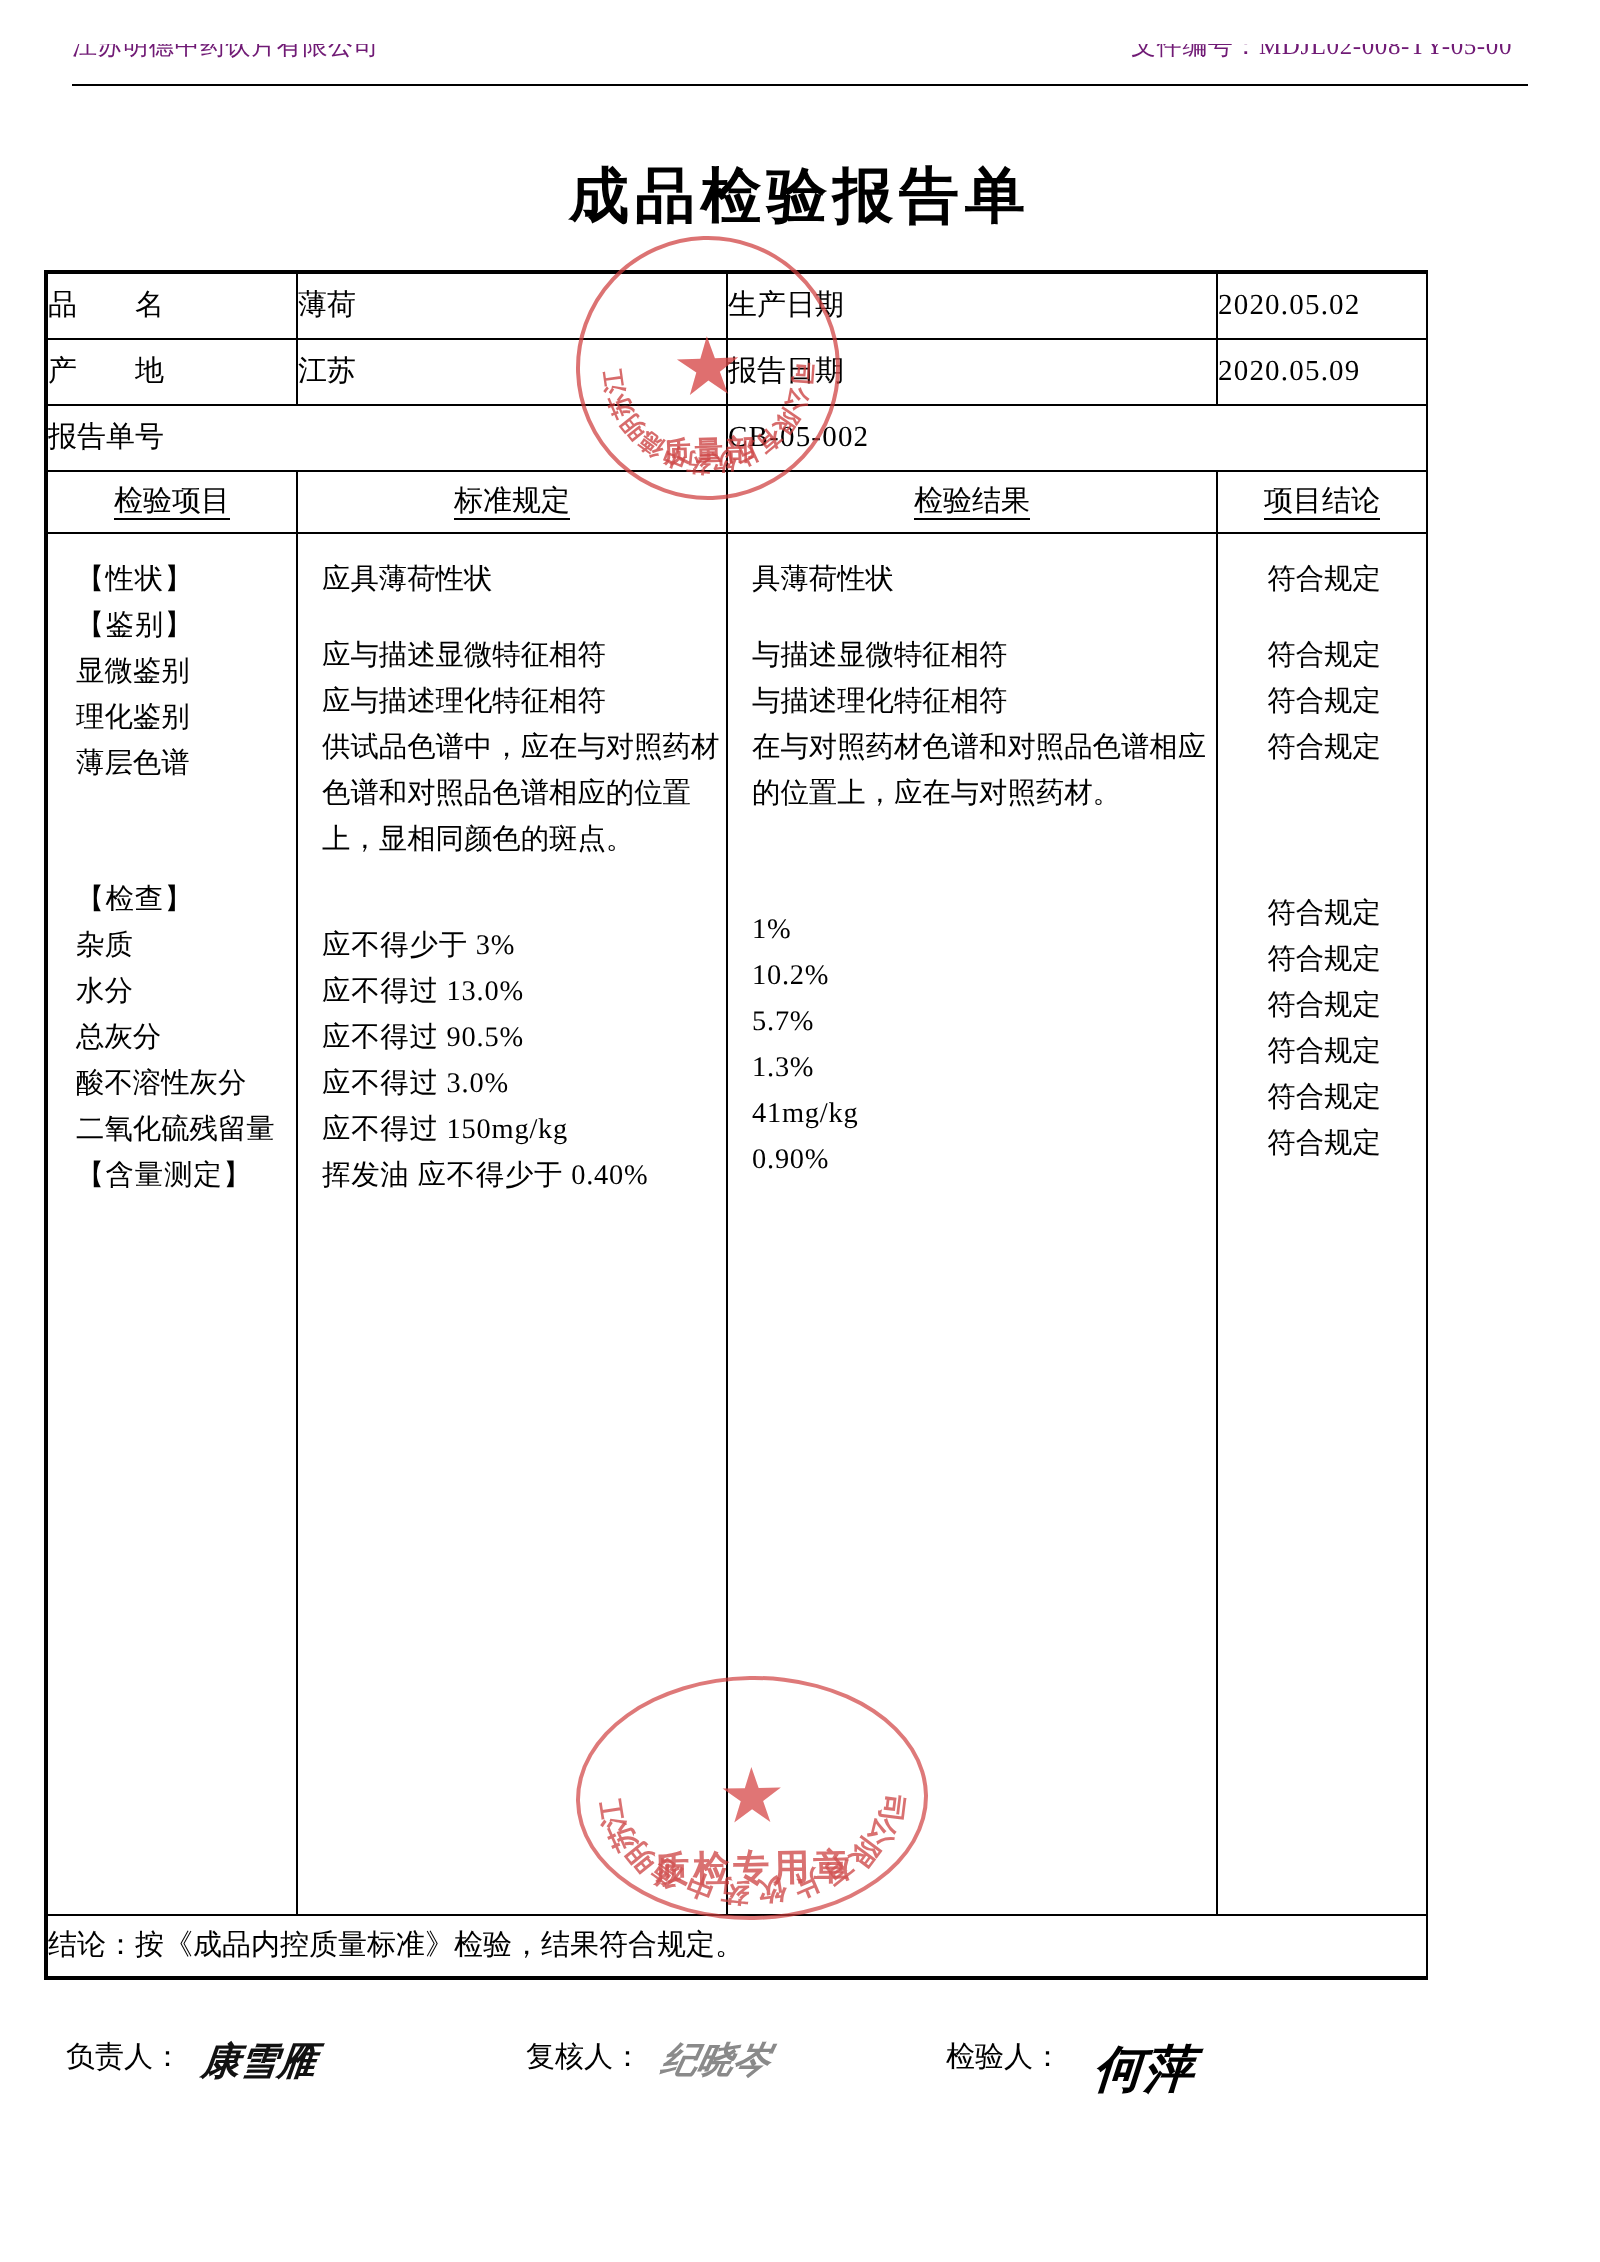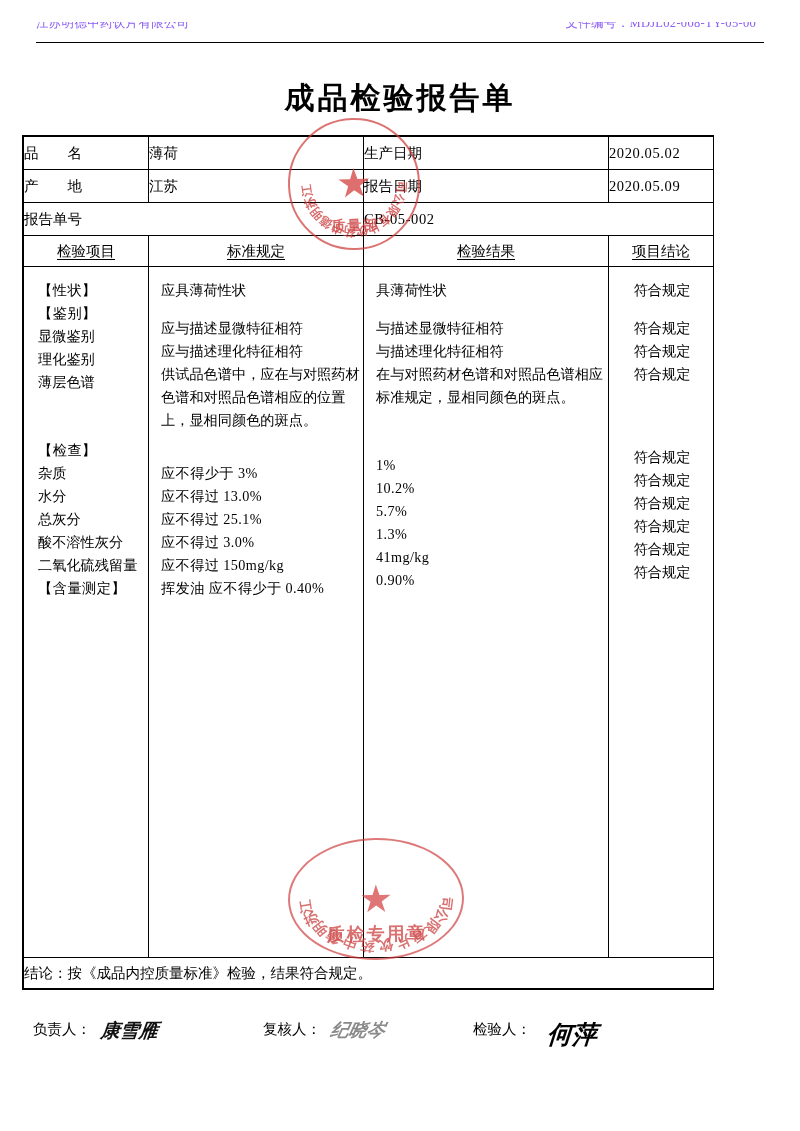--- a/index.html
+++ b/index.html
@@ -28,21 +28,21 @@
     position: relative;
     height: 16px;
     overflow: hidden;
   }
   .hdr-left, .hdr-right {
     position: absolute;
     top: -7px;
     font-size: 12.5px;
     letter-spacing: 0.3px;
     white-space: nowrap;
-    color: #8b5cf6;
+    color: #701a75;
   }
   .hdr-left { left: 0; }
   .hdr-right { right: 8px; font-family: "Liberation Serif", serif; }
   .hdr-rule {
     position: absolute;
     left: 36px;
     right: 36px;
     top: 42px;
     height: 0;
     border-top: 1.6px solid #000;
@@ -311,35 +311,35 @@
           <div class="gap"></div>
           <div class="ln">应与描述显微特征相符</div>
           <div class="ln">应与描述理化特征相符</div>
           <div class="ln">供试品色谱中，应在与对照药材</div>
           <div class="ln">色谱和对照品色谱相应的位置</div>
           <div class="ln">上，显相同颜色的斑点。</div>
           <div class="gap"></div>
           <div class="gap"></div>
           <div class="ln mono-num">应不得少于 3%</div>
           <div class="ln mono-num">应不得过 13.0%</div>
-          <div class="ln mono-num">应不得过 25.1%</div>
+          <div class="ln mono-num">应不得过 90.5%</div>
           <div class="ln mono-num">应不得过 3.0%</div>
           <div class="ln mono-num">应不得过 150mg/kg</div>
           <div class="ln mono-num">挥发油 应不得少于 0.40%</div>
         </div>
       </td>
 
       <td class="body-cell">
         <div class="stack res">
           <div class="ln">具薄荷性状</div>
           <div class="gap"></div>
           <div class="ln">与描述显微特征相符</div>
           <div class="ln">与描述理化特征相符</div>
           <div class="ln">在与对照药材色谱和对照品色谱相应</div>
-          <div class="ln">标准规定，显相同颜色的斑点。</div>
+          <div class="ln">的位置上，应在与对照药材。</div>
           <div class="gap"></div>
           <div class="gap"></div>
           <div class="gap"></div>
           <div class="ln mono-num">1%</div>
           <div class="ln mono-num">10.2%</div>
           <div class="ln mono-num">5.7%</div>
           <div class="ln mono-num">1.3%</div>
           <div class="ln mono-num">41mg/kg</div>
           <div class="ln mono-num">0.90%</div>
         </div>

